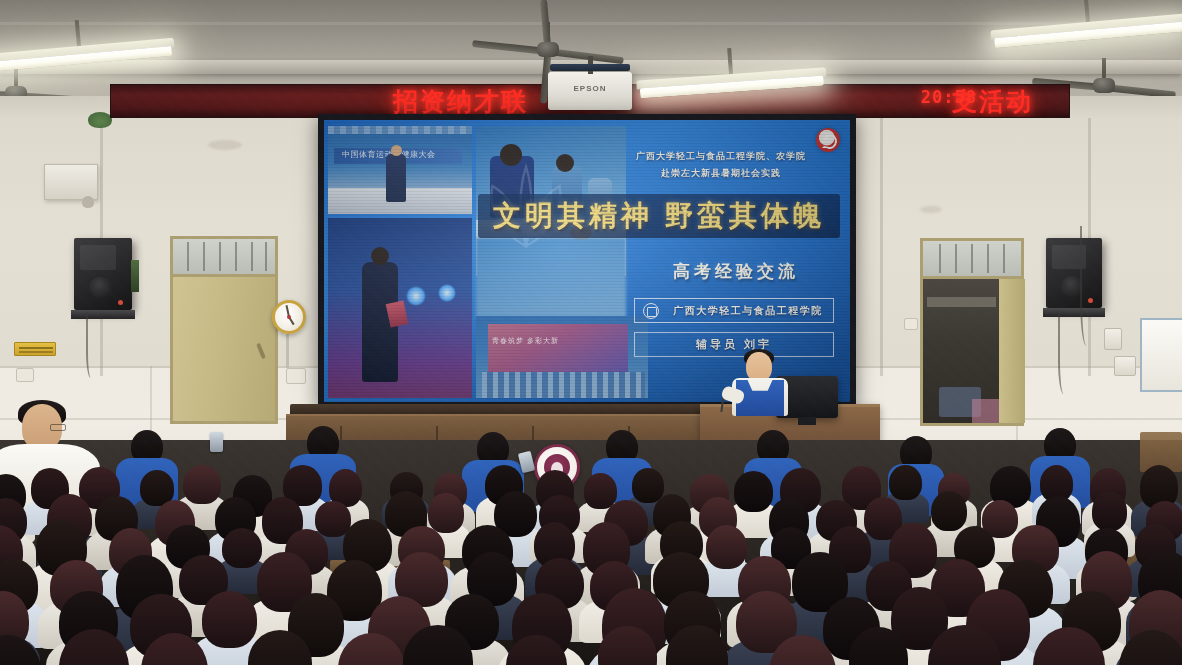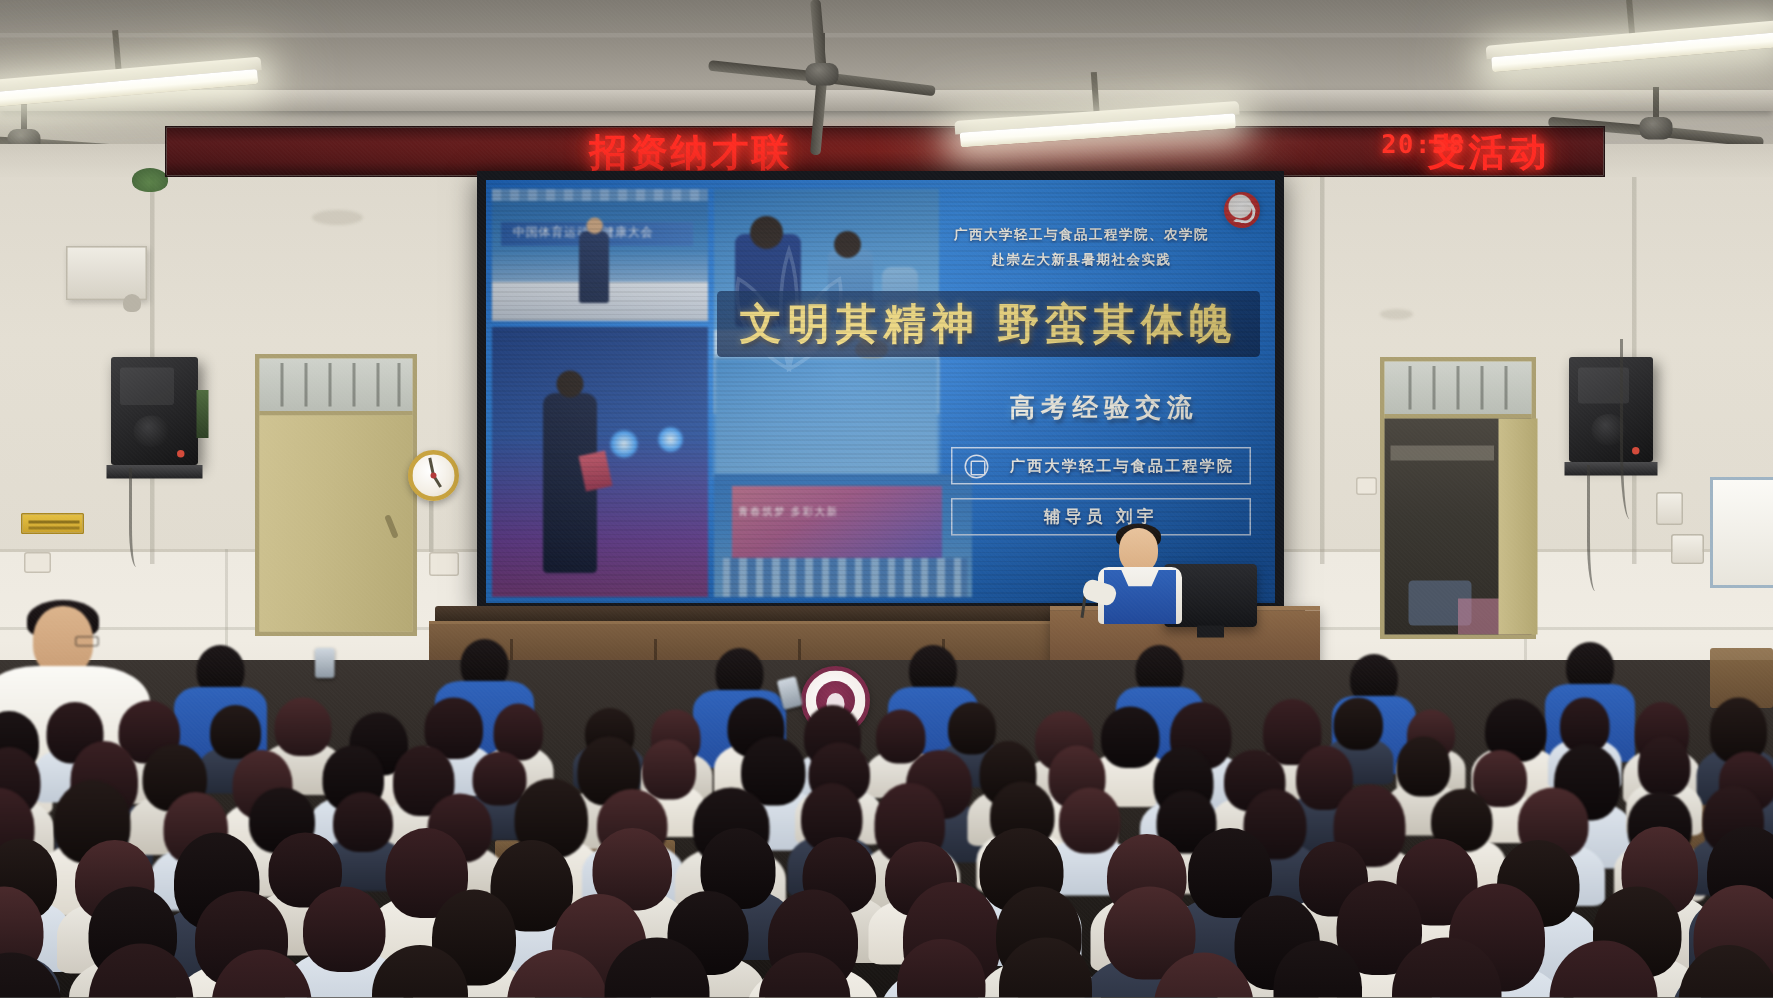--- a/index.html
+++ b/index.html
@@ -745,20 +745,25 @@
       <div class="tube"></div>
   </div>
   <div class="fan" id="fanB">
     <div class="fan-rod"></div>
     <div class="blade b3"></div>
       <div class="blade b4"></div>
     <div class="blade b1"></div>
       <div class="blade b2"></div>
     <div class="fan-hub"></div>
   </div>
+  <div class="projector">
+    <div class="pj-mount"></div>
+    <div class="pj-arm"></div>
+    <div class="pj-label">EPSON</div>
+  </div>
 
   <div class="screen-surround"></div>
   <div class="screen">
 
     <div class="ph ph-conf blur-soft">
       <div class="topstrip"></div>
       <div class="banner">
           <span>中国体育运动与健康大会</span>
         </div>
       <div class="tbl"></div>

